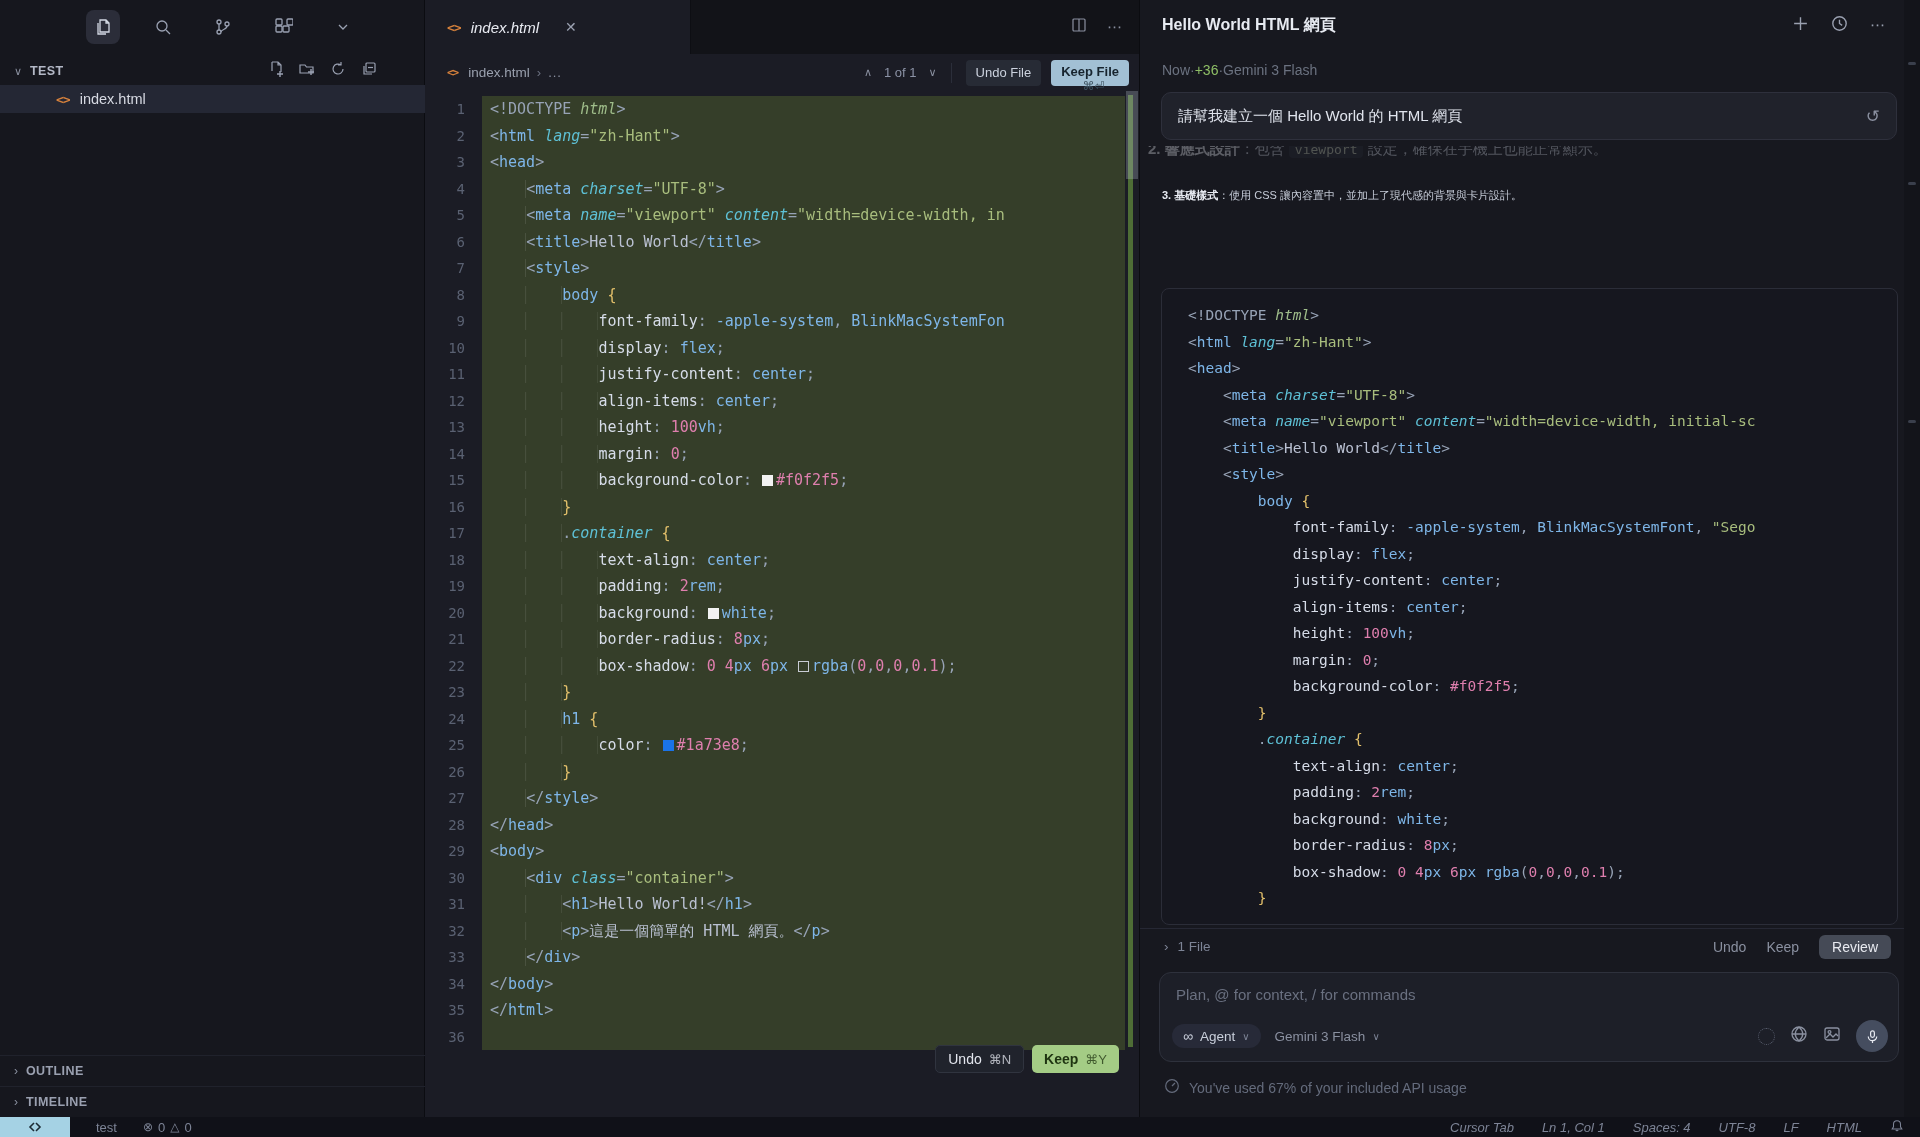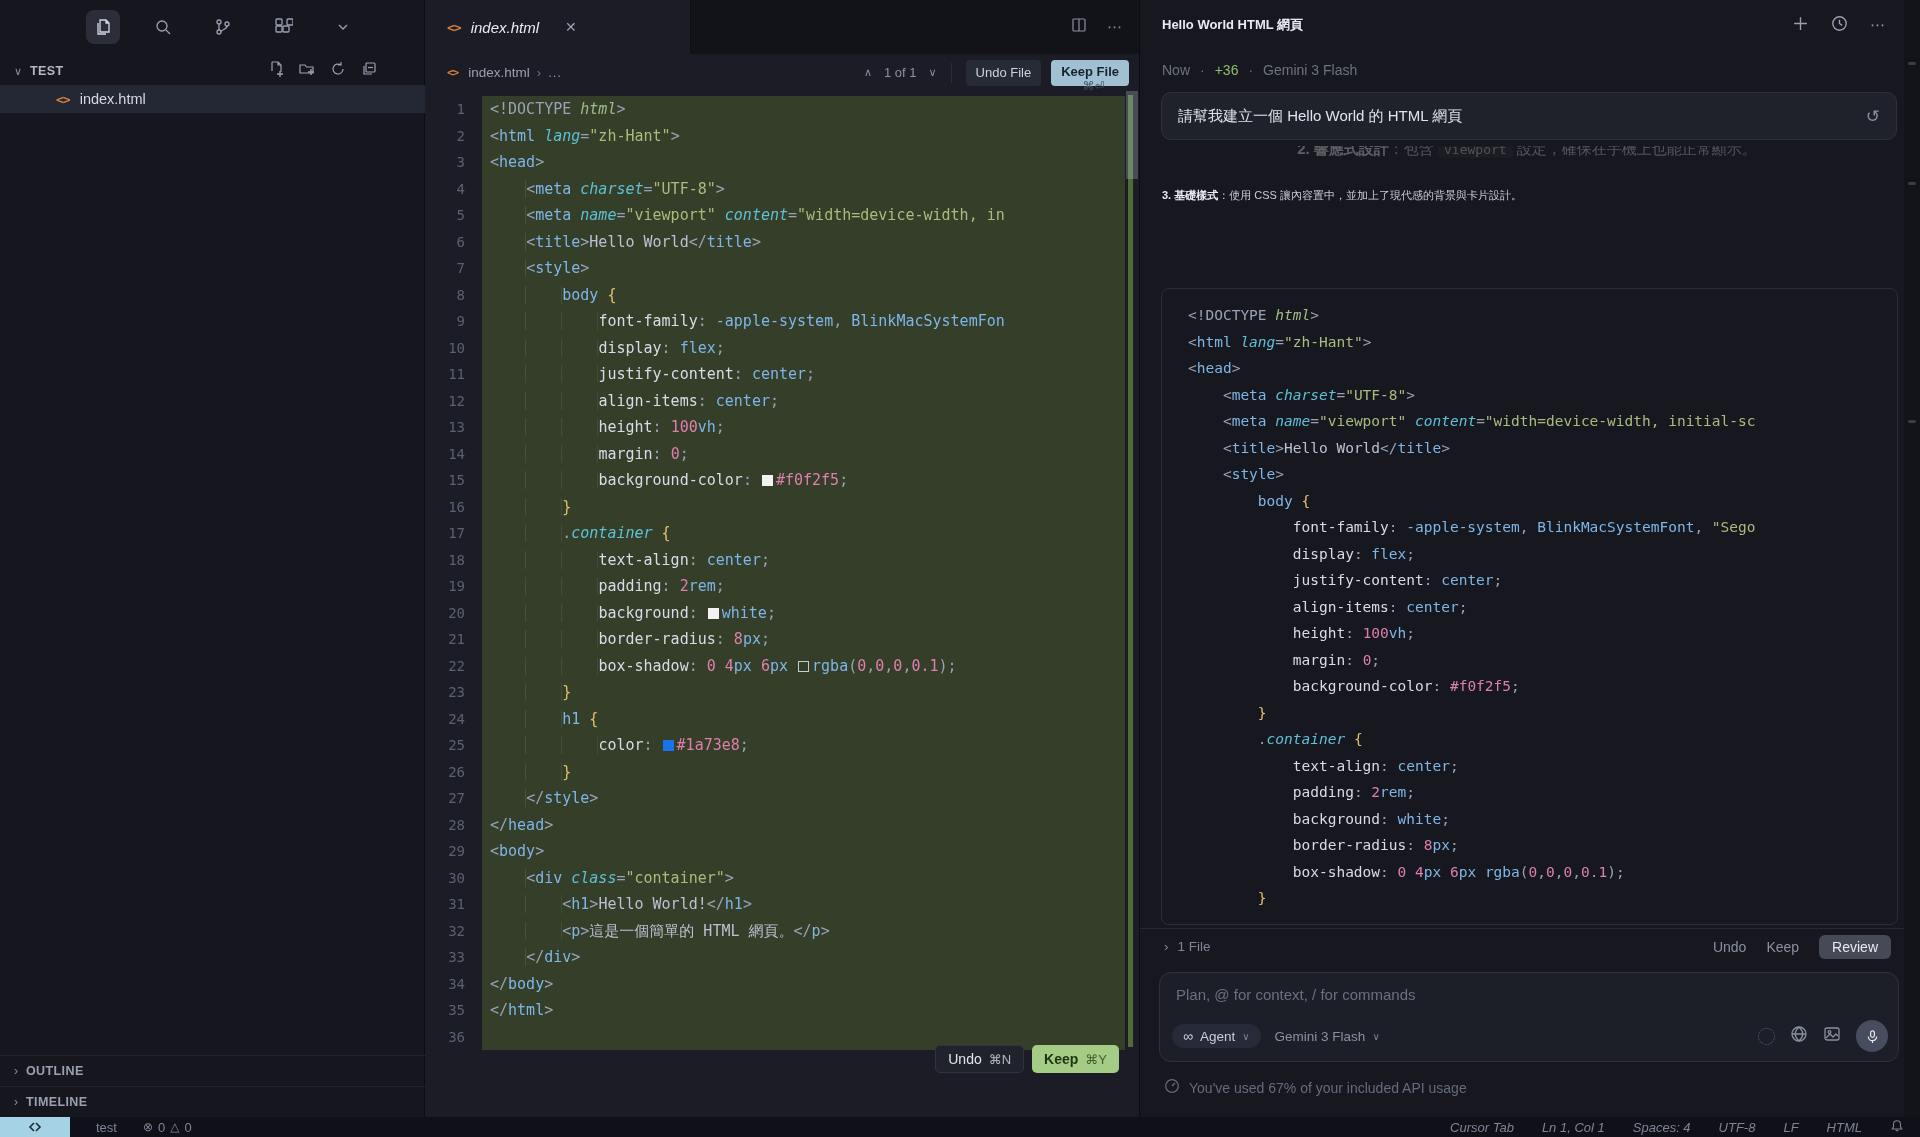--- a/index.html
+++ b/index.html
@@ -89,33 +89,33 @@
   .tk-tx  { color:#bac1d2; }
   .tk-hash{ color:#df7fae; }
   #code-area .tk-ind { background-image:linear-gradient(to left, rgba(255,255,255,.10) 1px, transparent 1px); background-size:4ch 100%; }
   .tk-swW,.tk-swB,.tk-swO { display:inline-block; width:11px; height:11px; margin:0 3px 0 1px; vertical-align:-1px; }
   .tk-swW { background:#f2f2f2; }
   .tk-swB { background:#1a73e8; }
   .tk-swO { background:transparent; border:1px solid #c8ccd4; }
 
   
   .chat-header { position:absolute; left:22px; top:10px; right:18px; height:30px; display:flex; align-items:center; }
-  .chat-title { color:#e8ebf2; font-size:13px; font-weight:bold; }
+  .chat-title { color:#e8ebf2; font-size:16px; font-weight:bold; }
   .chat-header-icons { margin-left:auto; display:flex; gap:22px; align-items:center; color:#9aa0b0; }
   .chat-header-icons svg { stroke:#9aa0b0; fill:none; stroke-width:1.3; }
   .hdr-more { font-size:15px; letter-spacing:1px; }
 
-  .chat-meta { position:absolute; left:22px; top:62px; display:flex; gap:10px; align-items:center; font-size:14px; color:#6b7280; }
+  .chat-meta { position:absolute; left:22px; top:62px; display:flex; gap:0; align-items:center; font-size:14px; color:#6b7280; }
   .meta-count { color:#8fbf66; }
 
   .user-bubble { position:absolute; left:21px; top:92px; width:736px; height:48px; background:#20222b; border:1px solid #2e303c; border-radius:10px; display:flex; align-items:center; padding:0 16px; }
   .user-msg { color:#e0e4ed; font-size:15px; flex:1; }
   .bubble-undo { color:#8a90a0; font-size:17px; }
 
-  .faded-line { position:absolute; left:22px; top:146px; width:730px; height:28px; overflow:hidden; opacity:.33;text-align:center; }
+  .faded-line { position:absolute; left:8px; top:146px; width:730px; height:28px; overflow:hidden; opacity:.33; }
   .faded-line .inner { position:relative; top:-6px; color:#c6ccd8; font-size:15px; }
   .faded-line b { color:#e8ebf2; }
   .inline-code { font-family:"DejaVu Sans Mono", monospace; font-size:13px; background:#262833; color:#c3cbb4; border-radius:4px; padding:1px 6px; }
 
   .point3 { position:absolute; left:22px; top:183px; width:735px; color:#c6ccd8; font-size:11px; line-height:24px; }
   .point3 b { color:#e8ebf2; }
   .open-para { position:absolute; left:22px; top:219px; width:735px; color:#c6ccd8; font-size:15px; line-height:30px; }
   .path-code { font-family:"DejaVu Sans Mono", monospace; font-size:13.5px; background:#10141b; color:#b4c7a6; border-radius:4px; padding:2px 7px; }
 
   .code-card { position:absolute; left:21px; top:288px; width:737px; height:637px; background:#16171f; border:1px solid #2b2d38; border-radius:8px; padding:13px 0 0 18px; overflow:hidden; }

